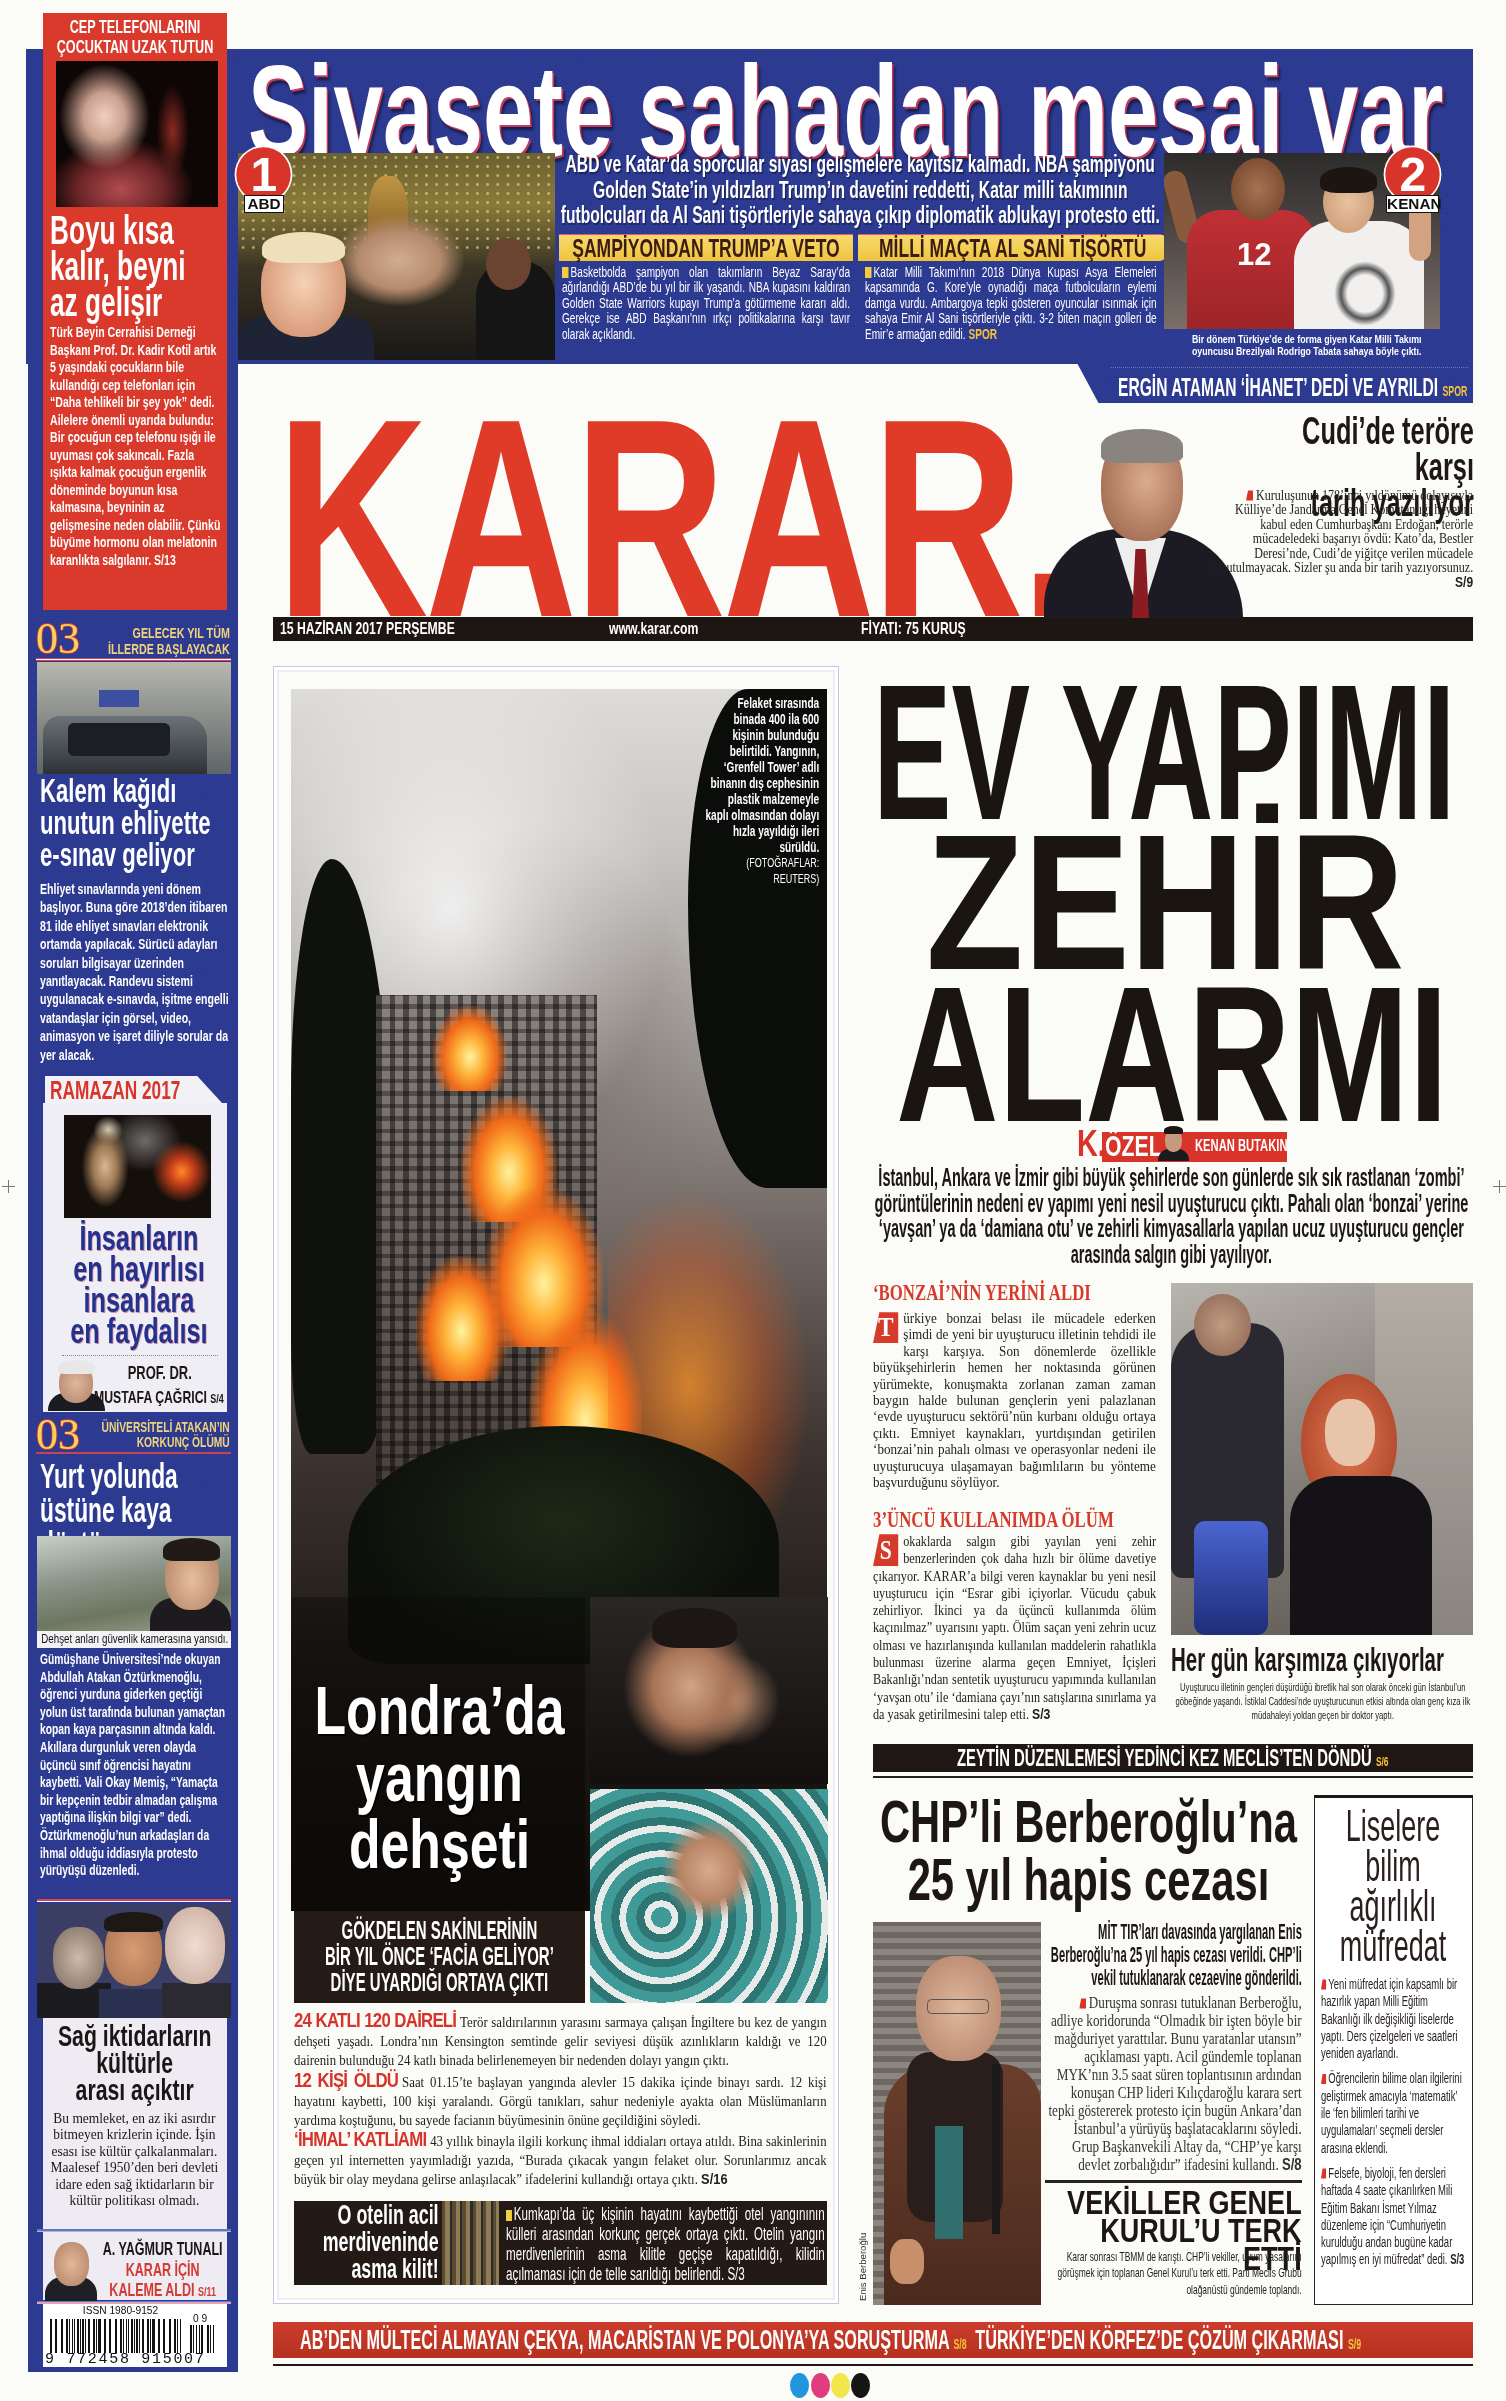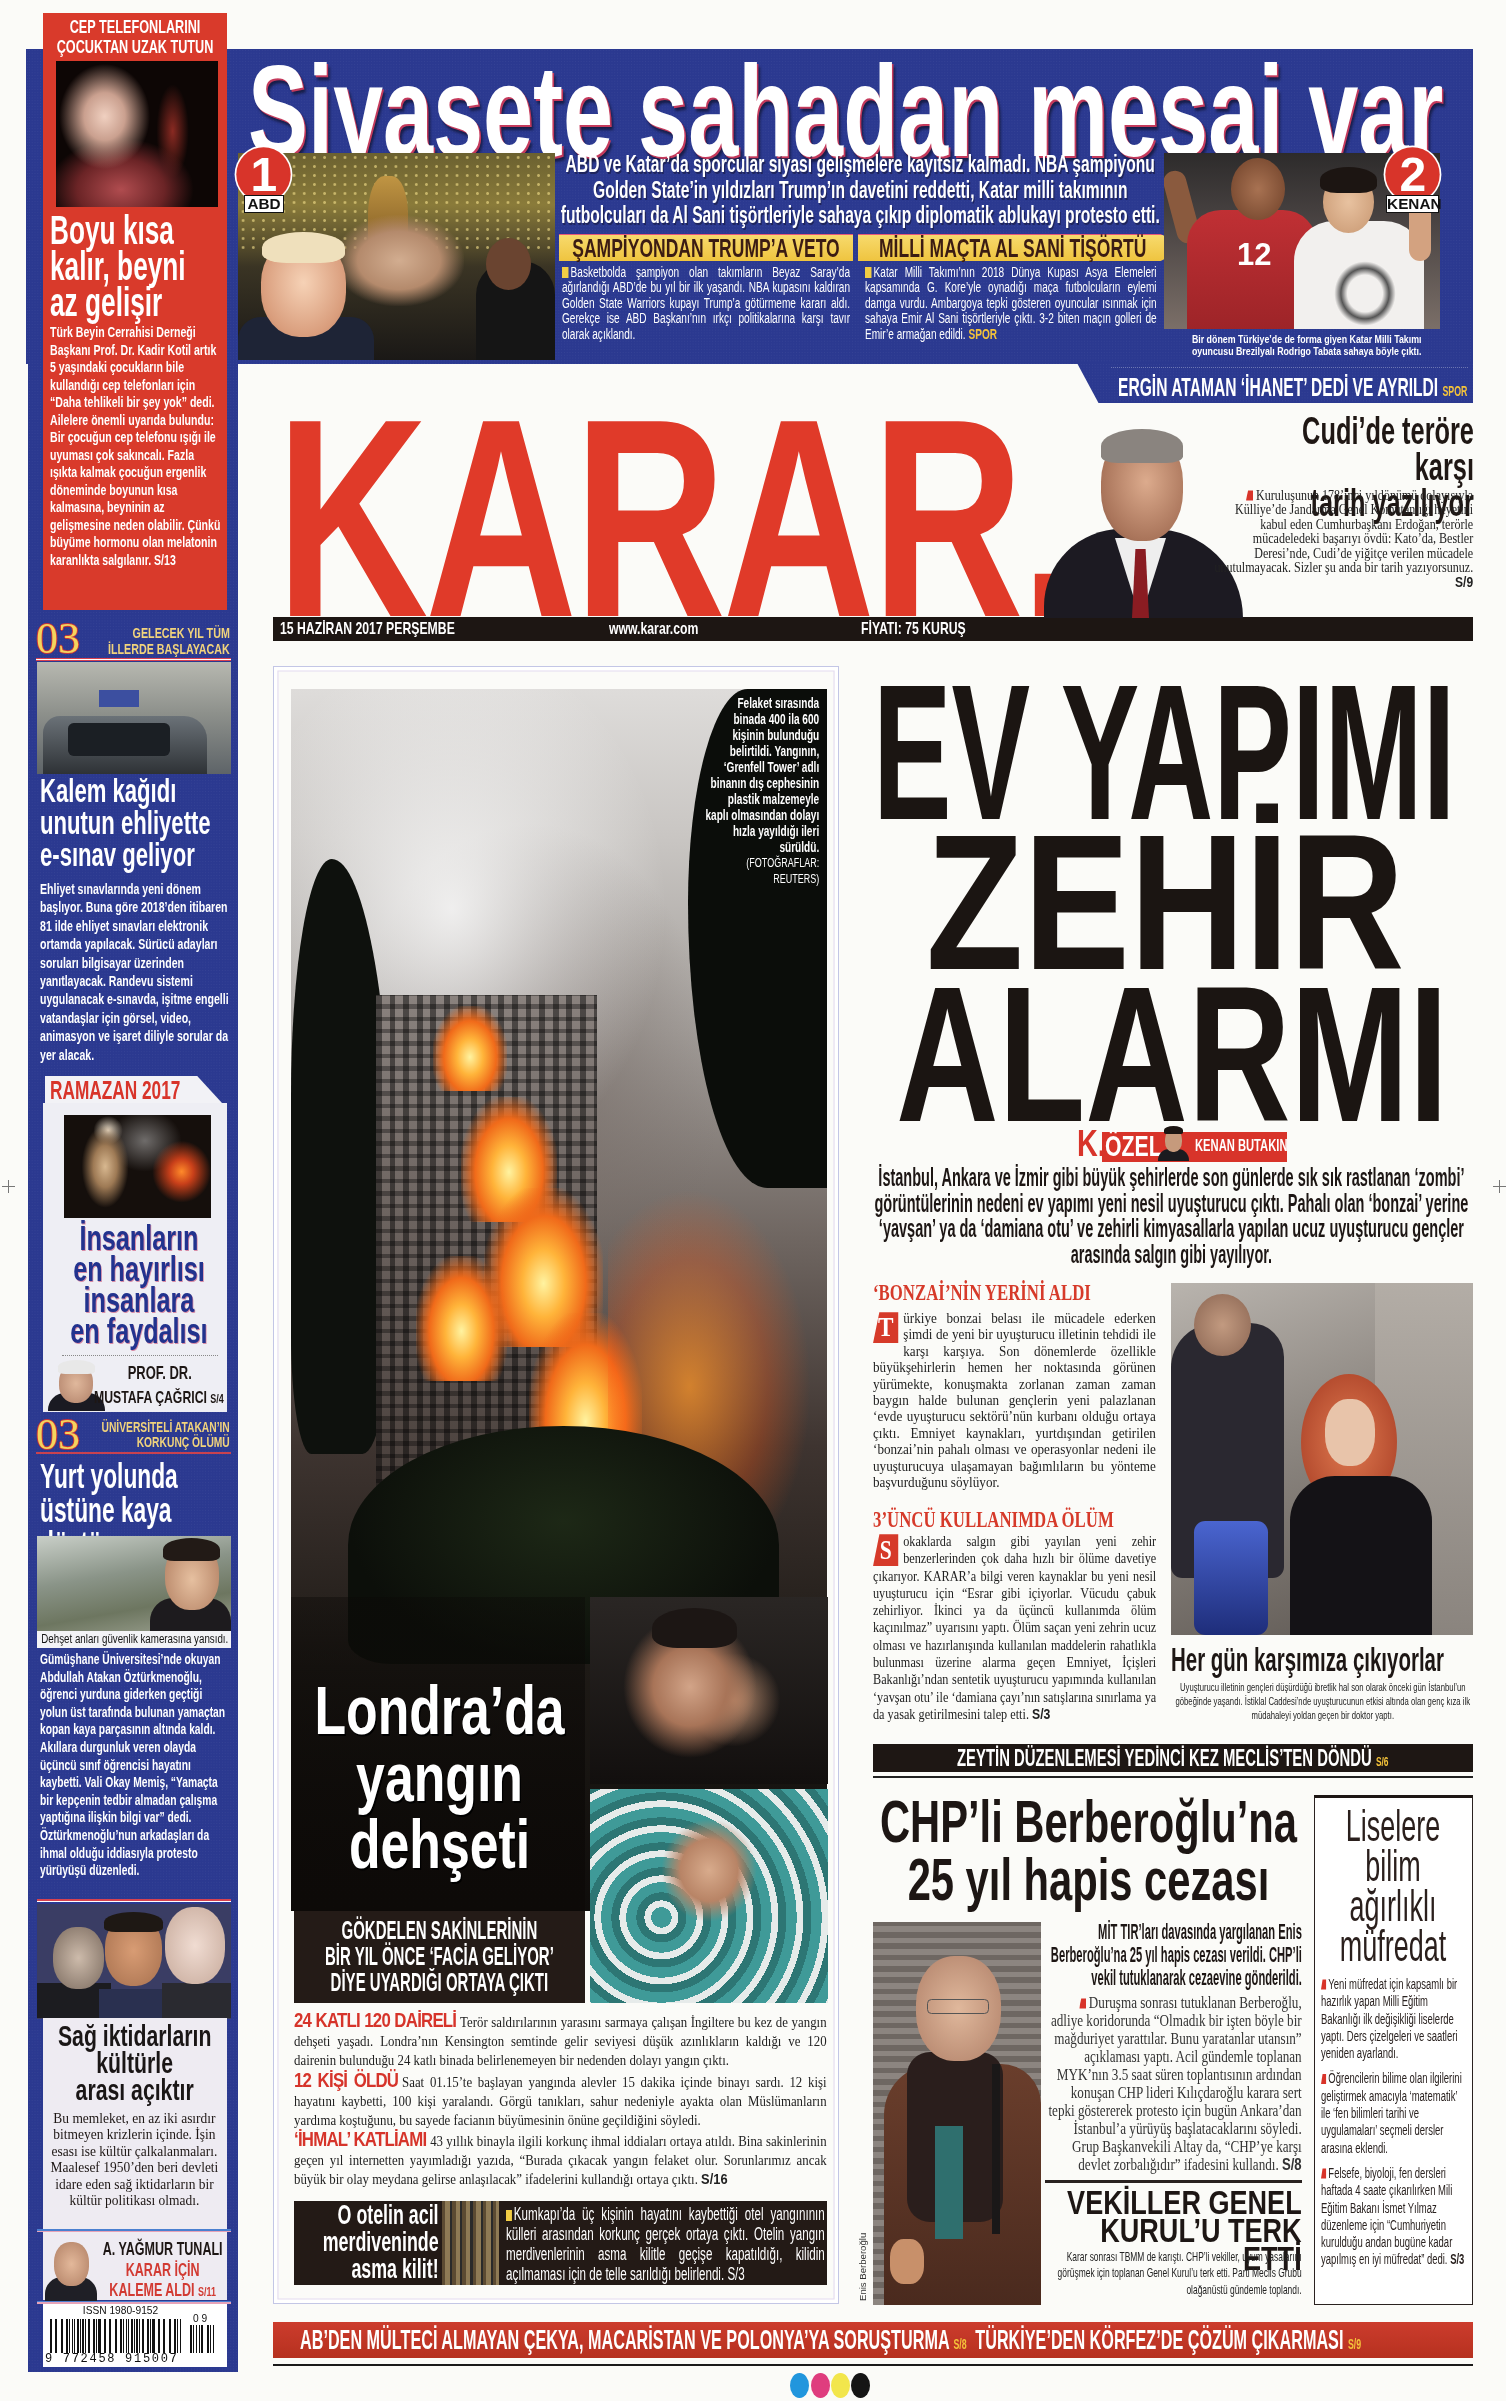--- a/index.html
+++ b/index.html
@@ -214,21 +214,21 @@
 <div class="sq b nw" style="left:99px;top:2260px;width:193px;transform:scaleX(.66);font-size:19px;line-height:20.4px;text-align:center;color:#d23a32">KARAR İÇİN</div>
 <div class="sq b nw" style="left:99px;top:2280px;width:193px;transform:scaleX(.66);font-size:19px;line-height:20.4px;text-align:center;color:#d23a32">
   <span>KALEME ALDI</span>
   <span style="font-size:13.6px">S/11</span>
 </div>
 <div class="a" style="left:37px;top:2301px;width:194px;height:3.4px;background:linear-gradient(#4a7fd0 0 50%,#e6a3b8 50%)"></div>
 
 <div class="a" style="left:43px;top:2304px;width:184px;height:63px;background:#fff"></div>
 <div class="a nw" style="left:61px;top:2305px;width:119px;text-align:center;font-size:10.2px;line-height:12.5px;color:#111">ISSN 1980-9152</div>
 <div class="a" style="left:50px;top:2319px;width:132px;height:34px;background:repeating-linear-gradient(90deg,#111 0 1.7px,#fff 1.7px 2.8px,#111 2.8px 3.4px,#fff 3.4px 5.1px,#111 5.1px 7.4px,#fff 7.4px 8.5px,#111 8.5px 9px,#fff 9px 10.8px)"></div>
-<div class="a nw" style="left:45px;top:2353px;font-family:'Liberation Mono',monospace;font-size:12px;line-height:13.6px;letter-spacing:1.7px;color:#111">9 772458 915007</div>
+<div class="a nw" style="left:45px;top:2353px;font-family:'Liberation Mono',monospace;font-size:15px;line-height:13.6px;letter-spacing:1.7px;color:#111">9 772458 915007</div>
 <div class="a nw" style="left:193px;top:2313px;font-size:10.2px;line-height:11.3px;color:#111">0 9</div>
 <div class="a" style="left:190px;top:2325px;width:24px;height:28px;background:repeating-linear-gradient(90deg,#111 0 1.7px,#fff 1.7px 3.4px,#111 3.4px 4px,#fff 4px 5.7px)"></div>
 
 <div class="a" style="left:273px;top:666px;width:566px;height:1638px;border:1.7px solid #c3c6e6;box-shadow:inset 0 0 0 3.4px #fff,inset 0 0 0 4.5px #e3dbef"></div>
 <div class="ph" style="left:291px;top:689px;width:536px;height:1222px;background:radial-gradient(ellipse 40% 22% at 30% 18%,rgba(250,250,250,.85),rgba(250,250,250,0)),radial-gradient(ellipse 35% 22% at 45% 33%,rgba(120,110,105,.8),rgba(0,0,0,0)),linear-gradient(180deg,#dedcda 0%,#c9c6c3 12%,#a39e9a 28%,#6f6661 45%,#3e3430 62%,#1e1a16 80%,#0f0d0b 100%)">
   <div style="left:0;top:170px;width:102px;height:595px;background:#0e110d;border-radius:40% 60% 30% 20%"></div>
   <div style="left:397px;top:0;width:139px;height:499px;background:#0b0d0a;border-radius:45% 0 0 60%"></div>
   <div style="left:85px;top:306px;width:221px;height:601px;background:repeating-linear-gradient(90deg,rgba(0,0,0,.45) 0 5.7px,rgba(0,0,0,0) 5.7px 13.6px),repeating-linear-gradient(0deg,rgba(0,0,0,.35) 0 4.5px,rgba(0,0,0,0) 4.5px 12.5px),linear-gradient(#8a827e,#3a302c)"></div>
   <div class="flame" style="left:142px;top:317px;width:74px;height:85px"></div>
   <div class="flame" style="left:170px;top:408px;width:96px;height:125px"></div>

